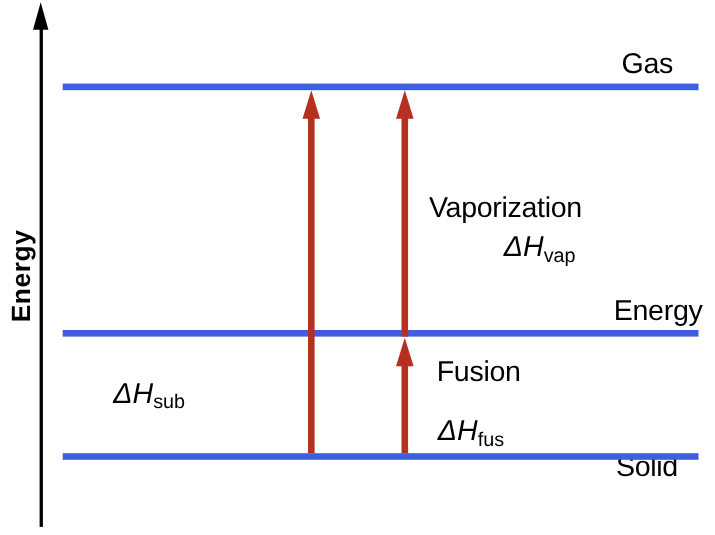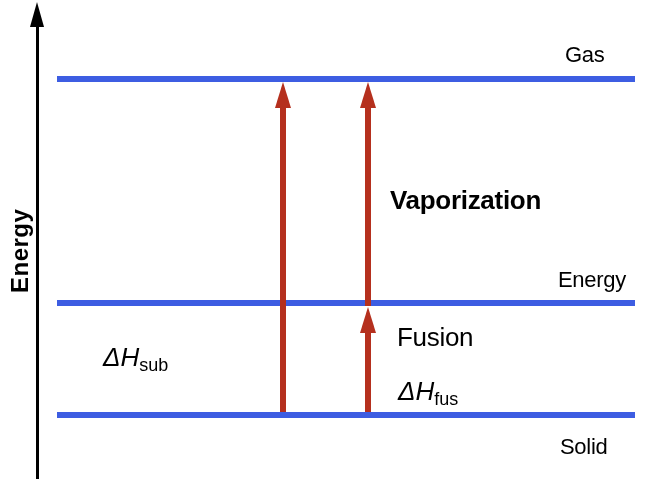--- a/index.html
+++ b/index.html
@@ -6,21 +6,21 @@
     --line-color:#3D5DE2;
     --arrow-color:#B5301E;
     --axis-color:#000000;
     --text-color:#000000;
   }
   html,body{margin:0;padding:0;background:#fff;}
   .stage{
     position:relative;width:650px;height:486px;background:#fff;overflow:hidden;
     font-family:"Liberation Sans", sans-serif;color:var(--text-color);
   }
-  .lvl-label{position:absolute;font-size:22px;line-height:1;letter-spacing:-0.3px;white-space:nowrap;}
+  .lvl-label{position:absolute;font-size:26px;line-height:1;letter-spacing:-0.3px;white-space:nowrap;}
   .tr-label{position:absolute;font-size:26px;line-height:1;letter-spacing:-0.3px;white-space:nowrap;}
   .enthalpy{position:absolute;font-size:26px;line-height:1;white-space:nowrap;}
   .enthalpy .sym{font-style:italic;}
   .enthalpy sub{font-size:18px;font-style:normal;line-height:0;vertical-align:-5px;}
   .level-line{position:absolute;left:57px;width:578px;height:6px;background:var(--line-color);z-index:1;}
   .axis-line{position:absolute;left:36px;top:22px;width:3px;height:457px;background:var(--axis-color);}
   .axis-head{
     position:absolute;left:30px;top:2px;width:0;height:0;
     border-left:7.5px solid transparent;border-right:7.5px solid transparent;
     border-bottom:25px solid var(--axis-color);
@@ -46,41 +46,44 @@
   <div class="axis-head"></div>
   <div class="axis-line"></div>
   <div class="axis-label">Energy</div>
 
   <div class="level-line" style="top:76px;"></div>
   <div class="level-line" style="top:300px;"></div>
   <div class="level-line" style="top:412px;"></div>
 
   <div class="lvl-label" style="left:565px;top:44px;">Gas</div>
   <div class="lvl-label" style="left:558px;top:269px;">Energy</div>
-  <div class="lvl-label" style="left:560px;top:436px;">Solid</div>
+  <div class="lvl-label" style="left:560px;top:411px;">Solid</div>
 
   <div class="arrow" style="left:275px;top:82px;height:330px;">
     <div class="head"></div>
     <div class="shaft"></div>
   </div>
 
   <div class="arrow" style="left:360px;top:82px;height:224px;">
     <div class="head"></div>
     <div class="shaft"></div>
   </div>
 
   <div class="arrow" style="left:360px;top:307px;height:105px;">
     <div class="head"></div>
     <div class="shaft"></div>
   </div>
 
   <div class="enthalpy" style="left:103px;top:344px;">
     <span class="sym">ΔH</span><sub>sub</sub>
   </div>
 
-  <div class="tr-label" style="left:390px;top:187px;font-weight:bold;">Vaporization</div>
+  <div class="tr-label" style="left:390px;top:175px;">Vaporization</div>
+  <div class="enthalpy" style="left:458px;top:211px;">
+    <span class="sym">ΔH</span><sub>vap</sub>
+  </div>
 
   <div class="tr-label" style="left:397px;top:324px;text-align:center;">Fusion</div>
   <div class="enthalpy" style="left:398px;top:378px;">
     <span class="sym">ΔH</span><sub>fus</sub>
   </div>
 
 </div>
 
 </body></html>

